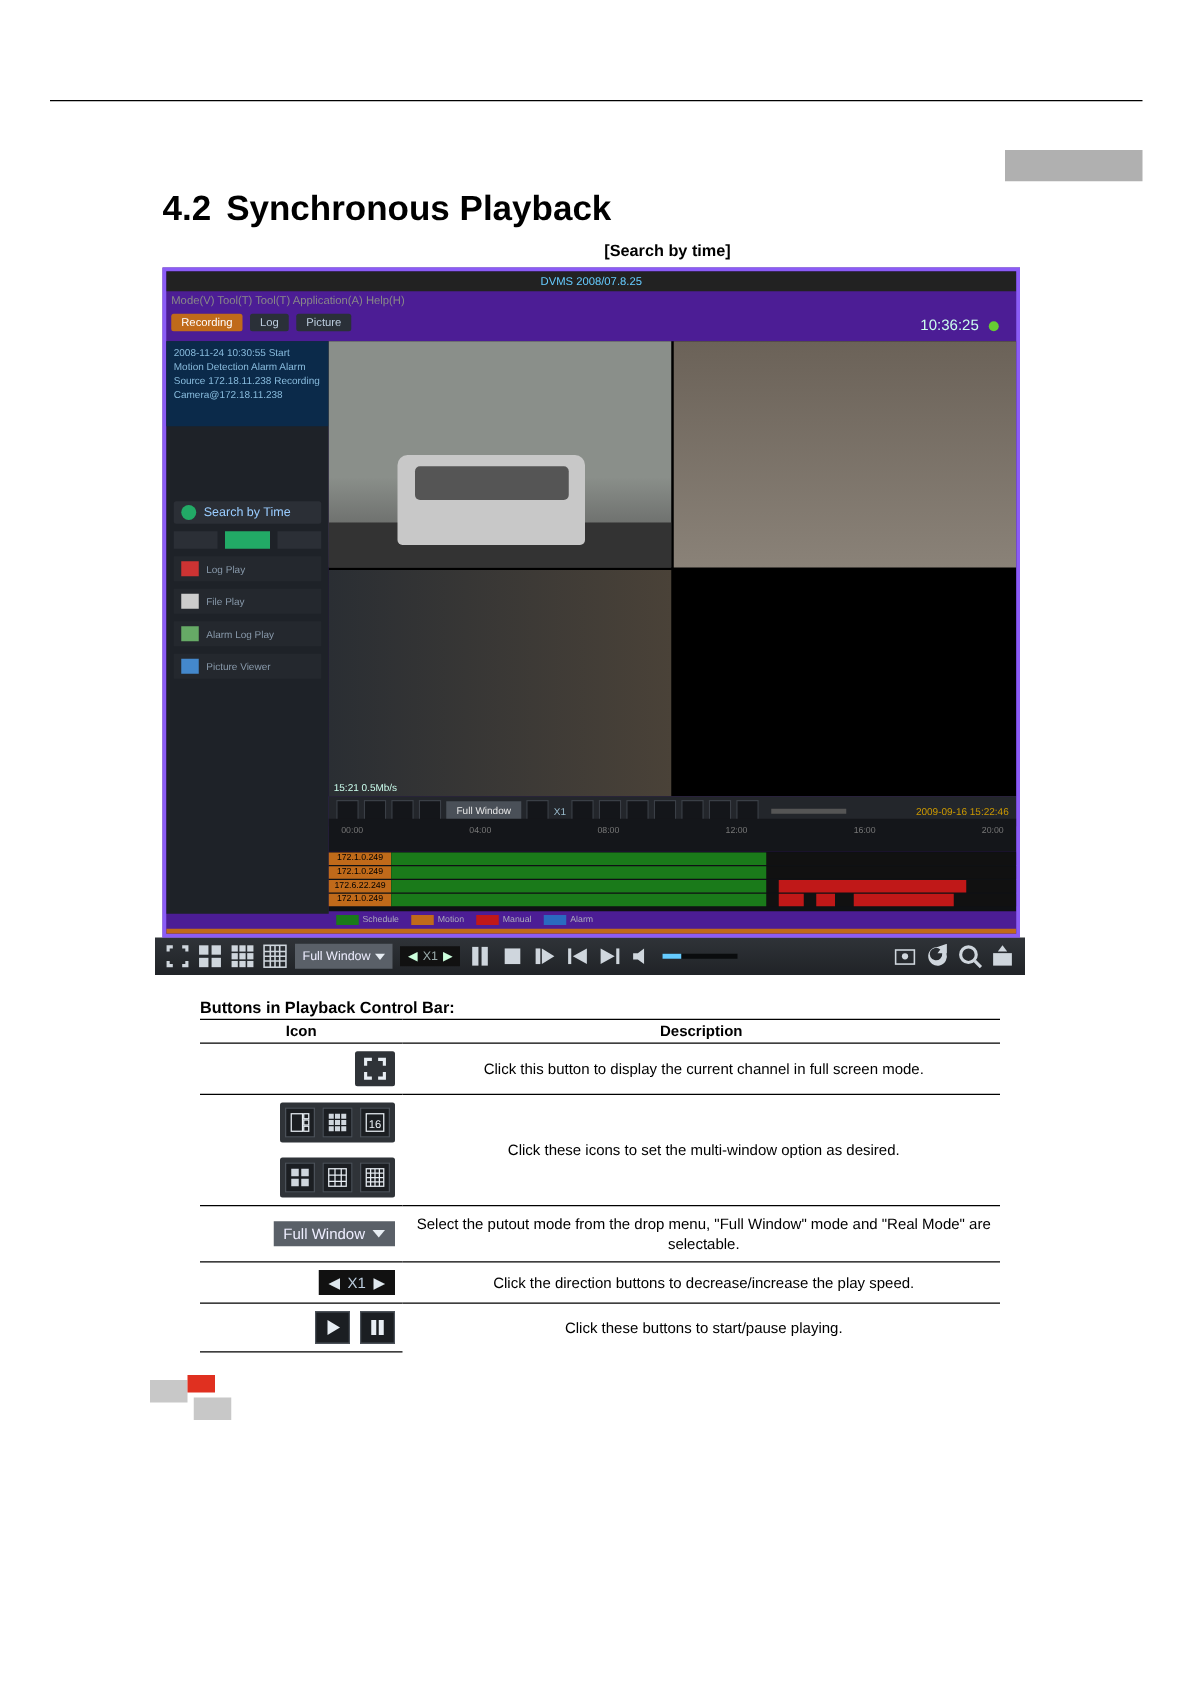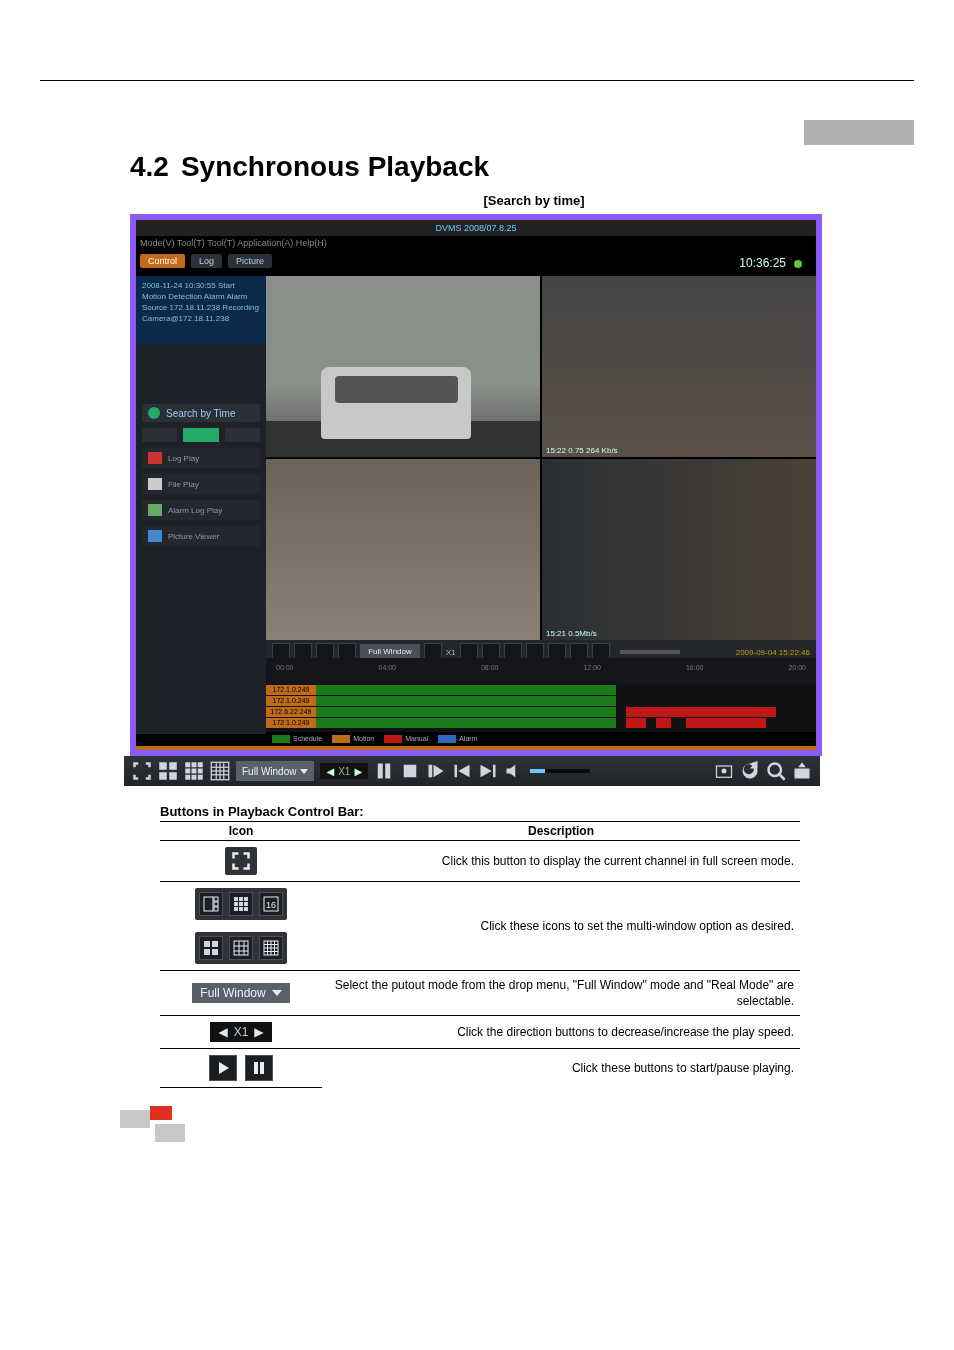--- a/index.html
+++ b/index.html
@@ -4,21 +4,21 @@
 <style>
   html,body{margin:0;padding:0;background:#fff;font-family:Verdana,Geneva,sans-serif;color:#000}
   .page{width:954px;margin:0 auto;position:relative}
   .top-gray{position:absolute;right:40px;top:40px;width:110px;height:25px;background:#b0b0b0}
   .hr-top{border:0;border-top:1px solid #000;margin:80px 40px 0 40px}
   .content{padding:40px 16px 0 130px}
   h1{font-family:Verdana,Geneva,sans-serif;font-weight:bold;font-size:28px;margin:30px 0 10px 0}
   .sec-num{margin-right:12px}
   .subhead{font-weight:bold;font-size:13px;text-align:center;margin:8px 0 6px 0}
   
-  .shot{width:680px;height:530px;background:#000000;border:6px solid #8b5cf6;position:relative;overflow:hidden;font-size:10px;color:#9aa}
+  .shot{width:680px;height:530px;background:#4c1d95;border:3px solid #8b5cf6;position:relative;overflow:hidden;font-size:10px;color:#9aa}
   .shot .title{position:absolute;left:0;right:0;top:0;height:16px;background:#222;color:#6cf;text-align:center;line-height:16px;font-size:9px}
   .shot .menu{position:absolute;left:4px;top:18px;color:#888;font-size:9px}
   .shot .tabs{position:absolute;left:4px;top:34px;display:flex;gap:6px}
   .shot .tab{background:#2a3038;padding:2px 8px;border-radius:2px;color:#bcd;font-size:9px}
   .shot .tab.orange{background:#c06a1a;color:#fff}
   .shot .clock{position:absolute;right:30px;top:36px;color:#cfe;font-size:12px}
   .shot .dot{position:absolute;right:14px;top:40px;width:8px;height:8px;border-radius:4px;background:#6c3}
   .shot .side{position:absolute;left:0;top:56px;width:130px;bottom:16px;background:#1e2228}
   .shot .side .blue{background:#0b2a4a;color:#8bd;padding:4px 6px;font-size:8px;line-height:11px;height:60px;overflow:hidden}
   .shot .side .srch{margin:60px 6px 6px 6px;background:#2b2f36;padding:3px 6px;border-radius:2px;color:#9cf;display:flex;align-items:center;gap:6px}
@@ -61,22 +61,22 @@
   .strip .speed .arr{color:#cfd}
   .strip .vol{width:60px;height:4px;background:#0a0c0e;position:relative}
   .strip .vol::before{content:"";position:absolute;left:0;top:0;bottom:0;width:25%;background:#6cf}
   .strip .gap{flex:1}
   
   .tbl-title{font-weight:bold;font-size:13px;margin:18px 0 2px 30px}
   table.toolbar{border-collapse:collapse;width:640px;margin:0 0 0 30px;font-size:12px}
   table.toolbar th{border-top:1px solid #000;border-bottom:1px solid #000;text-align:center;padding:2px 6px;font-weight:bold}
   table.toolbar th.icon{width:150px}
   table.toolbar td{border-bottom:1px solid #000;padding:6px;vertical-align:middle}
-  table.toolbar td.iconcell{text-align:center}
-  table.toolbar td.desc{text-align:right;padding-left:10px;line-height:16px}
+  table.toolbar td.iconcell{text-align:right}
+  table.toolbar td.desc{text-align:center;padding-left:10px;line-height:16px}
   .iconbox{display:inline-flex;gap:6px;background:#2f3338;padding:4px;border-radius:2px}
   .iconbox.single{padding:4px 6px}
   .sq{width:22px;height:22px;background:#1b1e22;border:1px solid #4a5058;display:flex;align-items:center;justify-content:center}
   .sq svg{width:16px;height:16px}
   .fwbig{background:#5a6068;color:#eef;font-size:12px;padding:3px 8px;display:inline-flex;align-items:center;gap:6px}
   .fwbig .tri{width:0;height:0;border-left:5px solid transparent;border-right:5px solid transparent;border-top:6px solid #e8eef4}
   .speedbig{background:#111;color:#bcd;font-size:12px;padding:3px 8px;display:inline-flex;align-items:center;gap:6px}
   .speedbig .arr{color:#dfe8ee}
   .playpause{display:inline-flex;gap:8px}
   .playpause .sq{width:26px;height:24px}
@@ -97,21 +97,21 @@
 
     <h1>
       <span class="sec-num">4.2</span><span>Synchronous Playback</span>
     </h1>
     <div class="subhead">[Search by time]</div>
 
     <div class="shot">
       <div class="title">DVMS 2008/07.8.25</div>
       <div class="menu">Mode(V)  Tool(T)  Tool(T)  Application(A)  Help(H)</div>
       <div class="tabs">
-        <div class="tab orange">Control</div>
+        <div class="tab orange">Recording</div>
         <div class="tab">Log</div>
         <div class="tab">Picture</div>
       </div>
       <div class="clock">10:36:25</div>
       <div class="dot"></div>
       <div class="side">
         <div class="blue">2008-11-24 10:30:55
 Start Motion Detection Alarm
 Alarm Source 172.18.11.238
 Recording Camera@172.18.11.238</div>
@@ -140,23 +140,20 @@
             <span class="p" style="background:#48c"></span>
             <span>Picture Viewer</span>
           </div>
       </div>
       <div class="grid">
         <div class="cam cam1">
             <div class="rd"></div>
             <div class="car"></div>
             <div class="wnd"></div>
           </div>
-        <div class="cam cam2">
-            <div class="ovl">15:22  0.75  264 Kb/s</div>
-          </div>
         <div class="cam cam3"></div>
         <div class="cam cam4">
             <div class="ovl">15:21  0.5Mb/s</div>
           </div>
       </div>
       <div class="playbar">
         <div class="b"></div>
         <div class="b"></div>
         <div class="b"></div>
         <div class="b"></div>
@@ -165,21 +162,21 @@
         <span style="color:#9bc;font-size:8px">X1</span>
         <div class="b"></div>
         <div class="b"></div>
         <div class="b"></div>
         <div class="b"></div>
         <div class="b"></div>
         <div class="b"></div>
         <div class="b"></div>
         <div class="vol"></div>
         <div style="flex:1"></div>
-        <span style="color:#c90;font-size:8px">2009-09-04 15:22:46</span>
+        <span style="color:#c90;font-size:8px">2009-09-16 15:22:46</span>
       </div>
       <div class="rulers">
         <span>00:00</span>
         <span>04:00</span>
         <span>08:00</span>
         <span>12:00</span>
         <span>16:00</span>
         <span>20:00</span>
       </div>
       <div class="tl">

